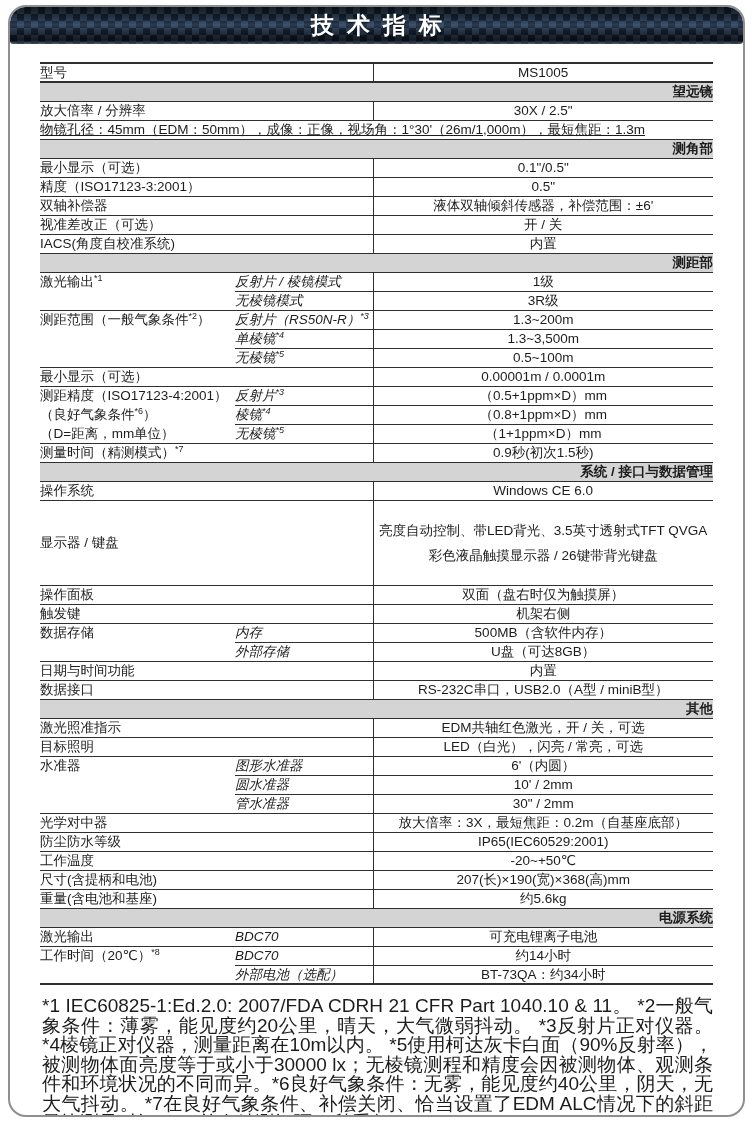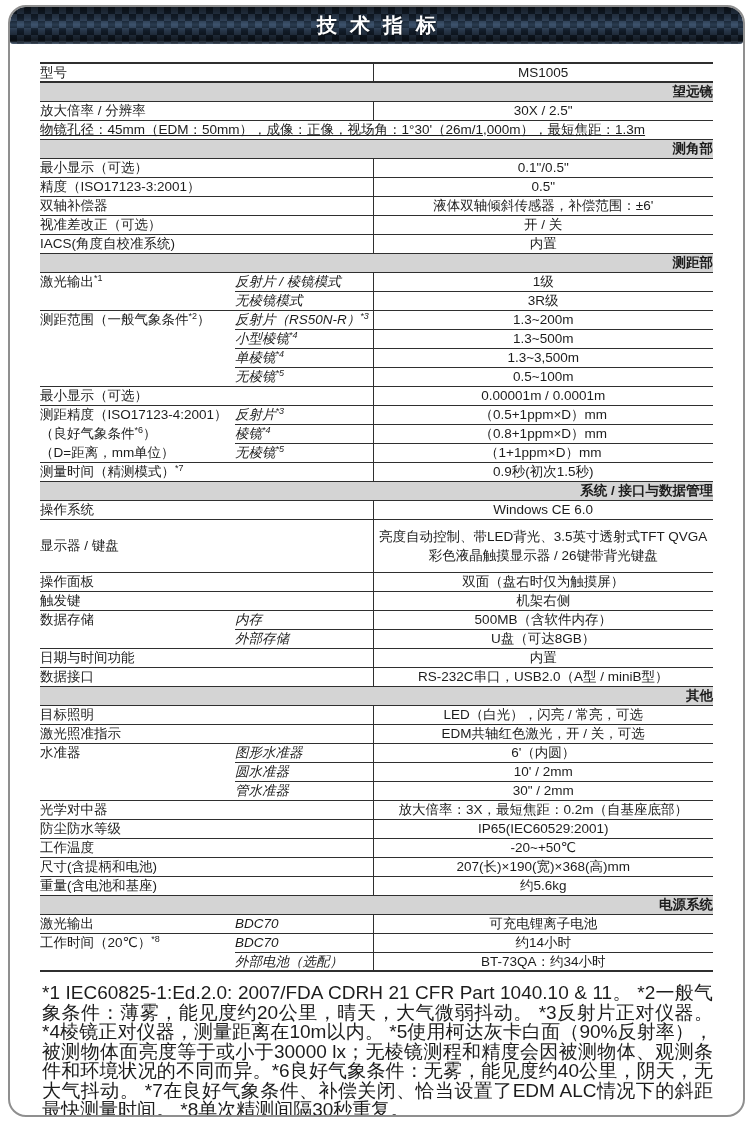--- a/index.html
+++ b/index.html
@@ -35,21 +35,21 @@
         rgba(125,170,220,0.22) 48%,
         rgba(10,20,35,0.10) 64%,
         rgba(0,0,0,0.55) 90%,
         rgba(150,170,195,0.35) 100%),
       repeating-conic-gradient(var(--banner_light) 0% 25%, var(--banner_dark) 25% 50%);
     background-size:auto,14px 14px;
     display:flex;align-items:center;justify-content:center;
   }
   .banner-title{
     color:var(--banner_title);
-    font-size:20px;font-weight:bold;
+    font-size:23px;font-weight:bold;
     letter-spacing:13px;padding-left:13px;
     text-shadow:0 1px 2px rgba(0,0,0,0.6);
     white-space:nowrap;
   }
   table.spec{
     border-collapse:collapse;table-layout:fixed;
     width:673px;margin:18px 0 0 30px;
     border-bottom:2px solid var(--border_line);
   }
   table.spec td{
@@ -67,21 +67,21 @@
   td.sub{padding-left:2px;font-style:italic;}
   td.val{text-align:center;border-left:1px solid var(--border_line);}
   td.cont{border-top:none !important;}
   td.sec{
     background:var(--section_bg);
     font-weight:bold;height:15px;
     padding-left:7px;font-size:13.5px;text-align:right;
   }
   td.fullc{padding-left:7px;text-decoration:underline;}
   tr.tall td{height:36px;white-space:normal;}
-  tr.tall td.val{padding:7px 4px;line-height:19px;}
+  tr.tall td.val{padding:17px 4px;line-height:25px;}
   sup{font-size:9px;line-height:0;vertical-align:super;}
   .footnotes{
     margin:11px 30px 0 32px;
     font-size:19px;line-height:19.5px;
     text-align:justify;
     color:var(--text);
   }
 </style>
 </head>
 <body>
@@ -148,25 +148,20 @@
           <td class="sub">无棱镜模式</td>
           <td class="val">3R级</td>
         </tr>
         <tr class="row3">
           <td class="lbl">测距范围（一般气象条件<sup>*2</sup>）</td>
           <td class="sub">反射片（RS50N-R）<sup>*3</sup></td>
           <td class="val">1.3~200m</td>
         </tr>
         <tr class="row3">
           <td class="lbl cont"></td>
-          <td class="sub">小型棱镜<sup>*4</sup></td>
-          <td class="val">1.3~500m</td>
-        </tr>
-        <tr class="row3">
-          <td class="lbl cont"></td>
           <td class="sub">单棱镜<sup>*4</sup></td>
           <td class="val">1.3~3,500m</td>
         </tr>
         <tr class="row3">
           <td class="lbl cont"></td>
           <td class="sub">无棱镜<sup>*5</sup></td>
           <td class="val">0.5~100m</td>
         </tr>
         <tr class="row2">
           <td class="lbl" colspan="2">最小显示（可选）</td>
@@ -225,26 +220,26 @@
           <td class="val">内置</td>
         </tr>
         <tr class="row2">
           <td class="lbl" colspan="2">数据接口</td>
           <td class="val">RS-232C串口，USB2.0（A型 / miniB型）</td>
         </tr>
         <tr class="sec">
           <td class="sec" colspan="3">其他</td>
         </tr>
         <tr class="row2">
+          <td class="lbl" colspan="2">激光照准指示</td>
+          <td class="val">EDM共轴红色激光，开 / 关，可选</td>
+        </tr>
+        <tr class="row2">
           <td class="lbl" colspan="2">目标照明</td>
           <td class="val">LED（白光），闪亮 / 常亮，可选</td>
-        </tr>
-        <tr class="row2">
-          <td class="lbl" colspan="2">激光照准指示</td>
-          <td class="val">EDM共轴红色激光，开 / 关，可选</td>
         </tr>
         <tr class="row3">
           <td class="lbl">水准器</td>
           <td class="sub">图形水准器</td>
           <td class="val">6'（内圆）</td>
         </tr>
         <tr class="row3">
           <td class="lbl cont"></td>
           <td class="sub">圆水准器</td>
           <td class="val">10' / 2mm</td>

